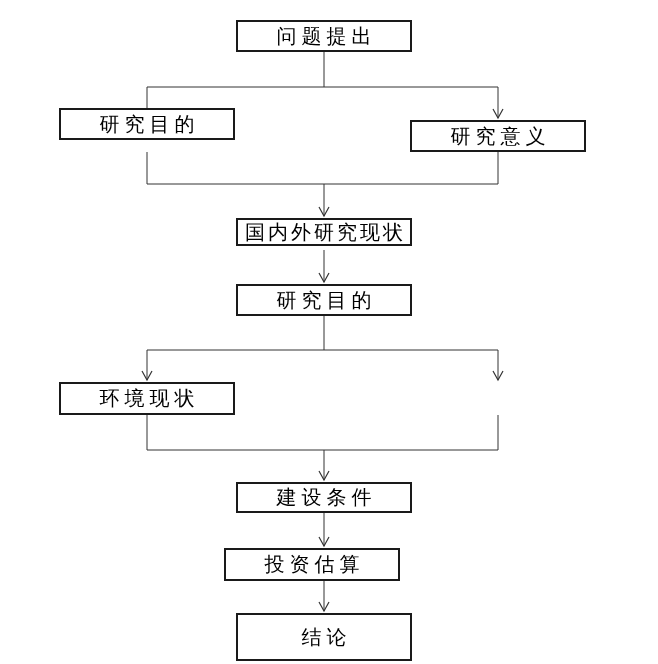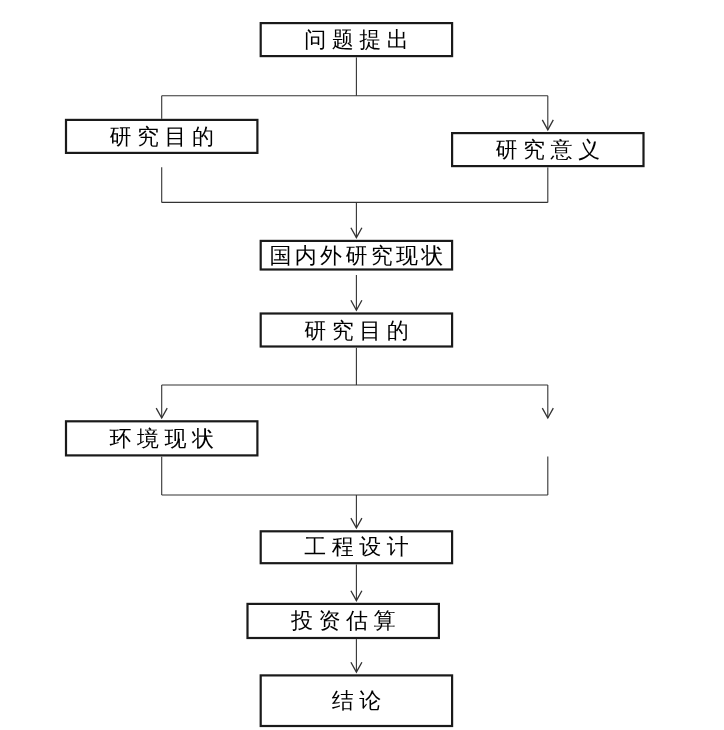--- a/index.html
+++ b/index.html
@@ -88,17 +88,17 @@
       <line x1="324" y1="581" x2="324" y2="611" marker-end="url(#arrowhead)"></line>
     </g>
   </svg>
 
   <div class="node n-problem">问题提出</div>
   <div class="node n-purpose">研究目的</div>
   <div class="node n-significance">研究意义</div>
   <div class="node n-status">国内外研究现状</div>
   <div class="node n-conditions">研究目的</div>
   <div class="node n-environment">环境现状</div>
-  <div class="node n-layout">工程设计</div>
+  <div class="node n-layout">建设条件</div>
   <div class="node n-investment">投资估算</div>
   <div class="node n-conclusion">结论</div>
 
 </div>
 
 </body></html>

